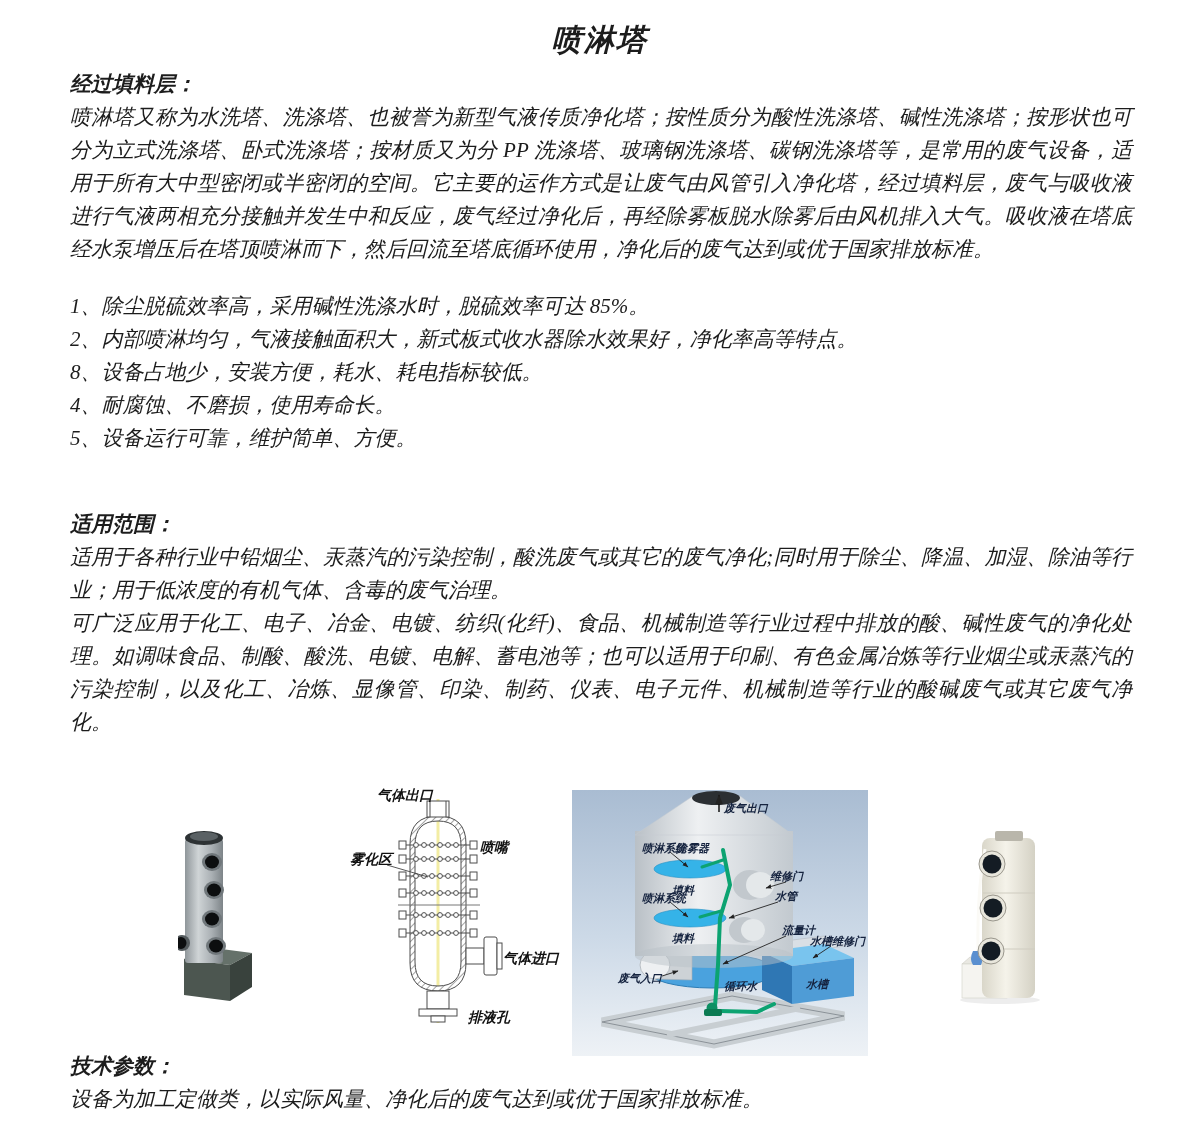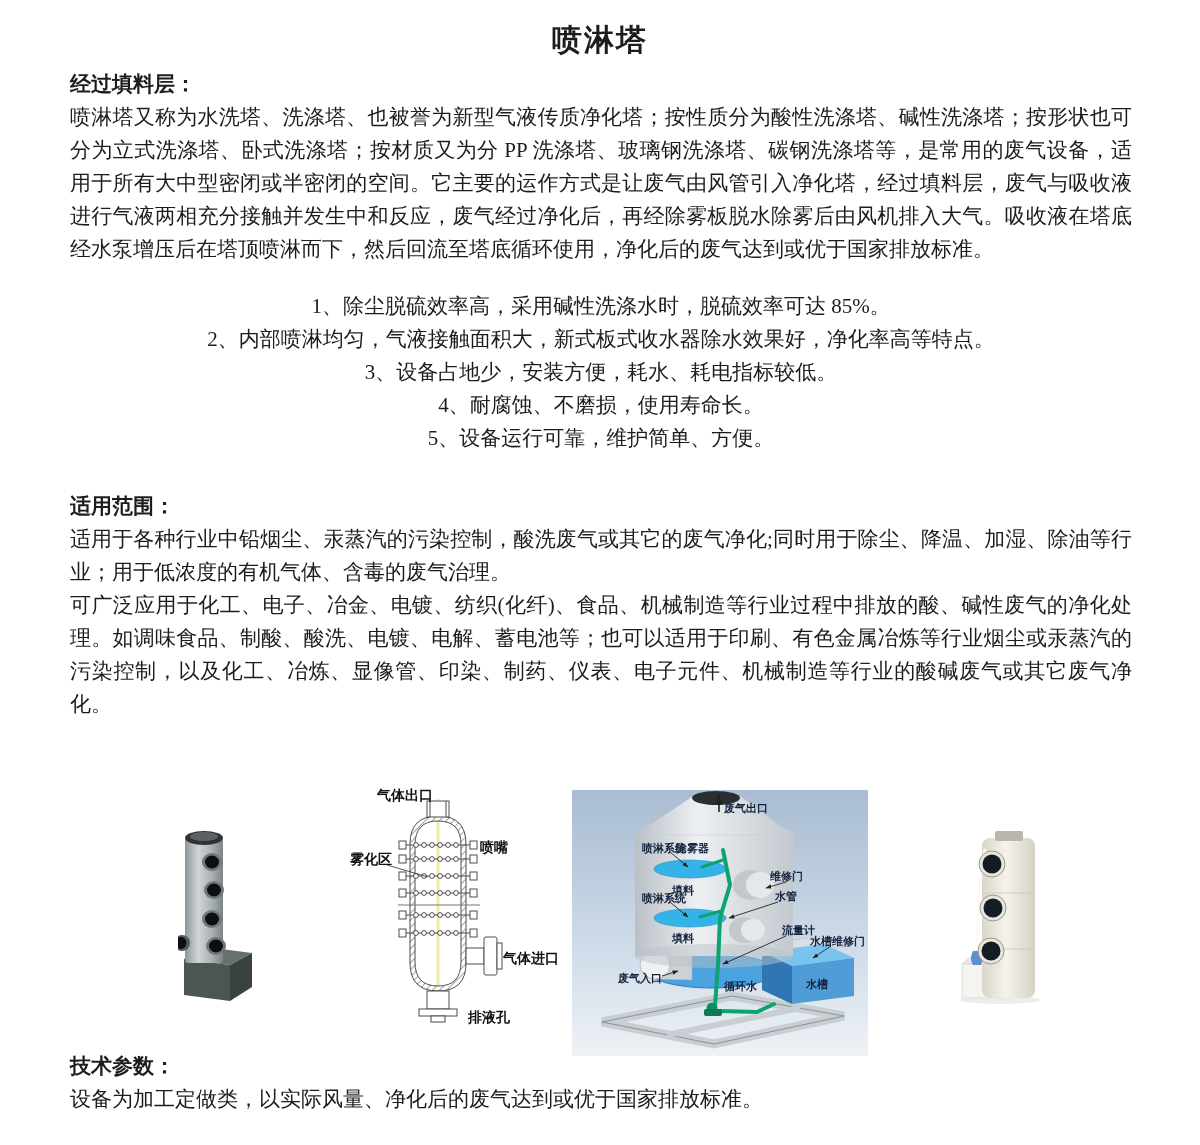--- a/index.html
+++ b/index.html
@@ -1,26 +1,26 @@
 <!DOCTYPE html>
 <html><head>
 <meta charset="utf-8">
 <style>
   html,body{margin:0;padding:0;background:#fff;}
   .page{position:relative;width:1200px;height:1145px;background:#ffffff;overflow:hidden;
-        font-family:"Liberation Serif","DejaVu Serif",serif;color:#1c1c1c;}
+        font-family:"Liberation Serif","DejaVu Serif",serif;color:#1c1c1c;font-style:italic;}
   .doc-title{position:absolute;top:20px;left:0;width:1200px;text-align:center;
              font-size:30px;font-weight:bold;letter-spacing:2px;}
   .sec{position:absolute;left:70px;width:1062px;}
   .sec h2{margin:0;font-size:21px;font-weight:bold;line-height:33px;}
   .sec p{margin:0;font-size:21px;line-height:33px;text-align:justify;}
-  .feature-line{font-size:21px;line-height:33px;text-align:center;}
+  .feature-line{font-size:21px;line-height:33px;}
   .sec-principle{top:68px;}
   .sec-features{top:290px;}
-  .sec-scope{top:490px;}
+  .sec-scope{top:508px;}
   .sec-tech{top:1007px;margin-top:43px;}
   .figures{position:absolute;top:783px;left:0;width:964px;height:300px;}
   .fig{position:absolute;}
   .fig svg{display:block;}
   text{font-family:"Liberation Serif","DejaVu Serif",serif;}
 </style>
 </head>
 <body>
 
 <div class="page">
@@ -28,21 +28,21 @@
   <div class="doc-title">喷淋塔</div>
 
   <div class="sec sec-principle">
     <h2>经过填料层：</h2>
     <p>喷淋塔又称为水洗塔、洗涤塔、也被誉为新型气液传质净化塔；按性质分为酸性洗涤塔、碱性洗涤塔；按形状也可分为立式洗涤塔、卧式洗涤塔；按材质又为分 PP 洗涤塔、玻璃钢洗涤塔、碳钢洗涤塔等，是常用的废气设备，适用于所有大中型密闭或半密闭的空间。它主要的运作方式是让废气由风管引入净化塔，经过填料层，废气与吸收液进行气液两相充分接触并发生中和反应，废气经过净化后，再经除雾板脱水除雾后由风机排入大气。吸收液在塔底经水泵增压后在塔顶喷淋而下，然后回流至塔底循环使用，净化后的废气达到或优于国家排放标准。</p>
   </div>
 
   <div class="sec sec-features">
     <div class="feature-line">1、除尘脱硫效率高，采用碱性洗涤水时，脱硫效率可达 85%。</div>
     <div class="feature-line">2、内部喷淋均匀，气液接触面积大，新式板式收水器除水效果好，净化率高等特点。</div>
-    <div class="feature-line">3、设备占地少，安装方便，耗水、耗电指标较低。</div>
+    <div class="feature-line">8、设备占地少，安装方便，耗水、耗电指标较低。</div>
     <div class="feature-line">4、耐腐蚀、不磨损，使用寿命长。</div>
     <div class="feature-line">5、设备运行可靠，维护简单、方便。</div>
   </div>
 
   <div class="sec sec-scope">
     <h2>适用范围：</h2>
     <p>适用于各种行业中铅烟尘、汞蒸汽的污染控制，酸洗废气或其它的废气净化;同时用于除尘、降温、加湿、除油等行业；用于低浓度的有机气体、含毒的废气治理。</p>
     <p>可广泛应用于化工、电子、冶金、电镀、纺织(化纤)、食品、机械制造等行业过程中排放的酸、碱性废气的净化处理。如调味食品、制酸、酸洗、电镀、电解、蓄电池等；也可以适用于印刷、有色金属冶炼等行业烟尘或汞蒸汽的污染控制，以及化工、冶炼、显像管、印染、制药、仪表、电子元件、机械制造等行业的酸碱废气或其它废气净化。</p>
   </div>
 

